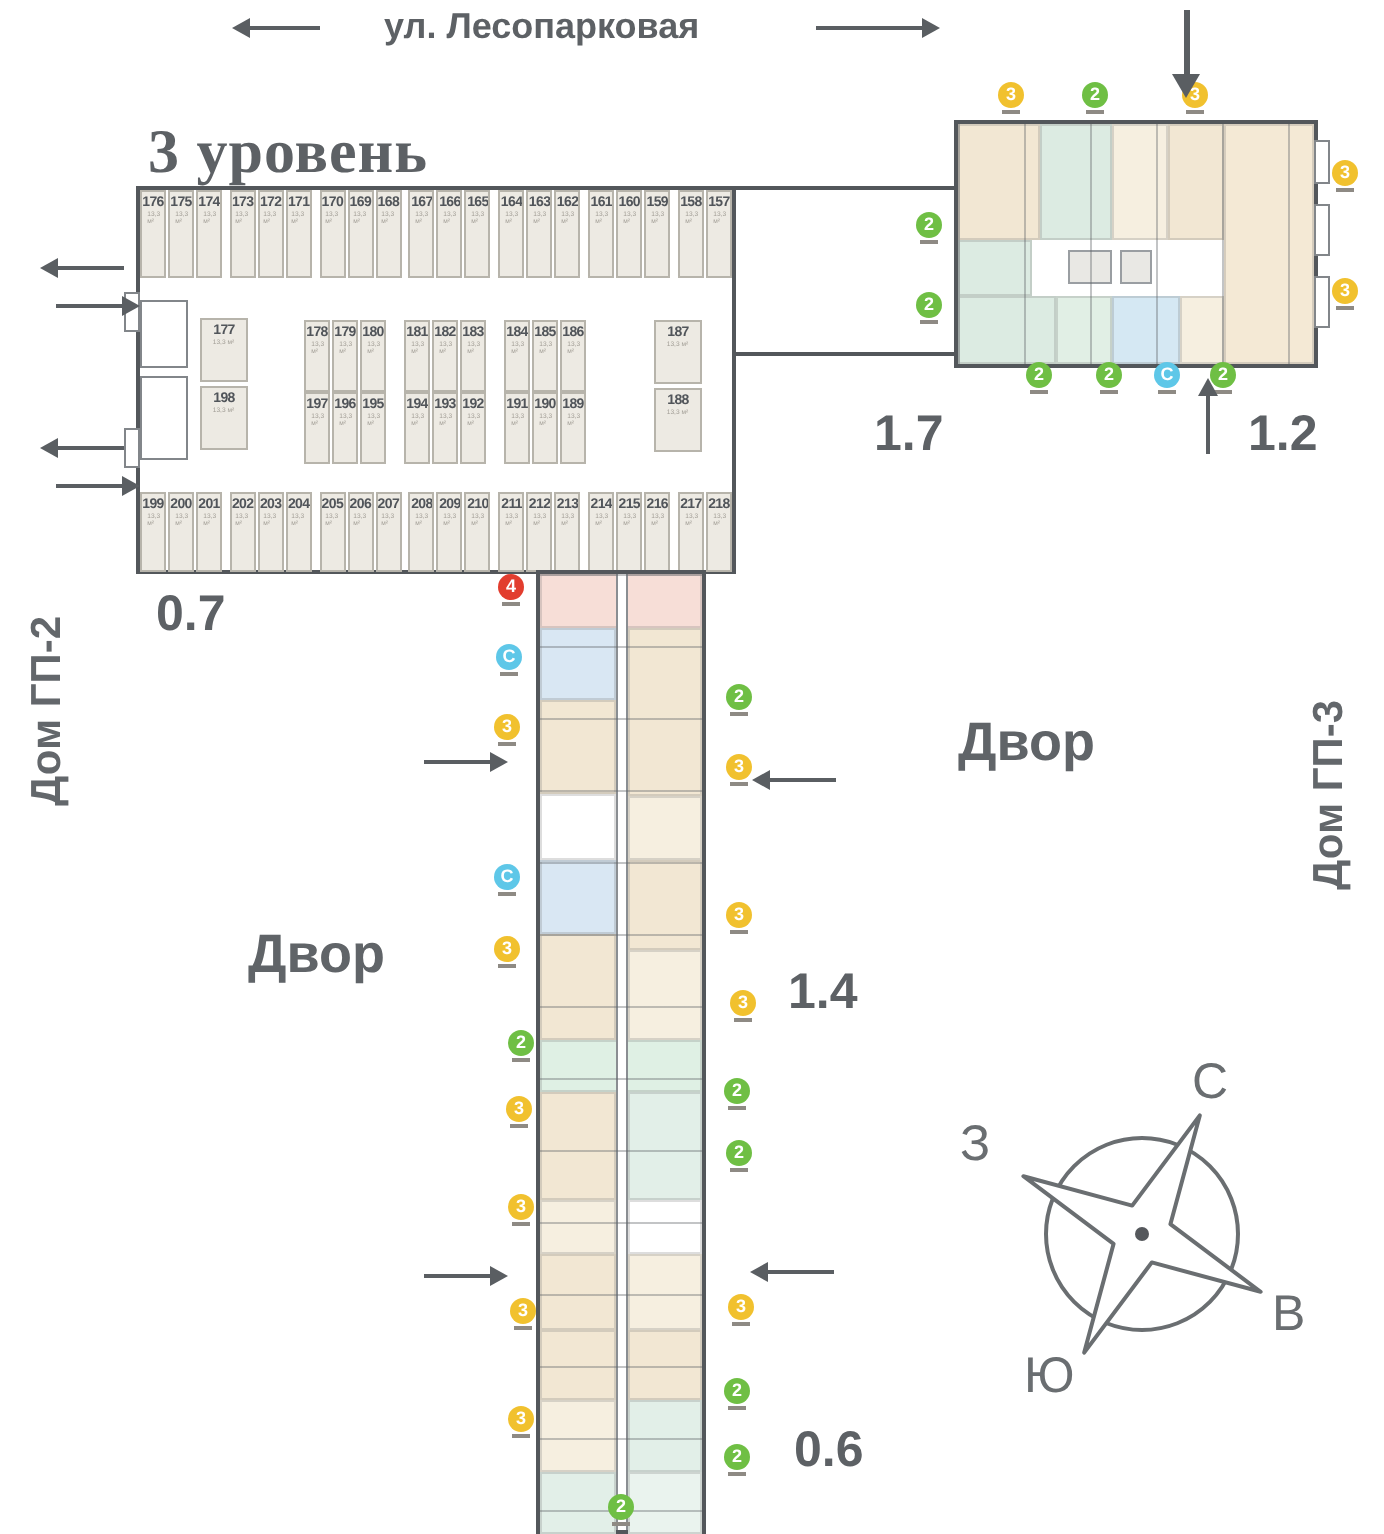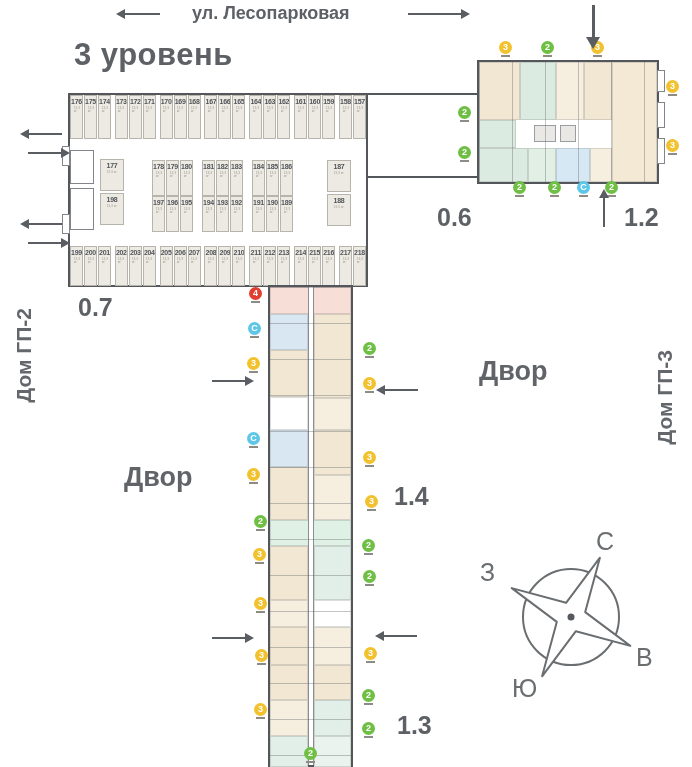--- a/index.html
+++ b/index.html
@@ -53,21 +53,21 @@
   .arr.thick{width:3px;}
   .arr.thick::before{bottom:-11px;left:-6px;border-left:7px solid transparent;
       border-right:7px solid transparent;border-top:12px solid #5a5e62;}
 </style>
 </head>
 <body>
 
 <div class="stage">
 
   <div class="lbl street" style="left:192px;top:3px;text-align:right;">ул. Лесопарковая</div>
-  <div class="lbl title" style="left:74px;top:37px;">3 уровень</div>
+  <div class="lbl title" style="left:74px;top:58px;font-family:Liberation Serif, serif;">3 уровень</div>
 
   <div class="wall-box" style="left:68px;top:93px;width:300px;height:194px;"></div>
   <div class="inner-box" style="left:70px;top:150px;width:24px;height:34px;"></div>
   <div class="inner-box" style="left:70px;top:188px;width:24px;height:42px;"></div>
   <div class="inner-box" style="left:62px;top:146px;width:8px;height:20px;"></div>
   <div class="inner-box" style="left:62px;top:214px;width:8px;height:20px;"></div>
 
   <div class="srow" id="g-top" style="left:70px;top:95px;width:296px;height:44px;">
       <div class="sgroup">
         <div class="stall">
@@ -384,21 +384,21 @@
   <div class="ub" style="left:479px;top:120px;width:37px;height:28px;background:#dcebe2;"></div>
   <div class="ub" style="left:516px;top:120px;width:96px;height:28px;background:#ffffff;border:none;"></div>
   <div class="core" style="left:534px;top:125px;width:22px;height:17px;"></div>
   <div class="core" style="left:560px;top:125px;width:16px;height:17px;"></div>
   <div class="ub" style="left:479px;top:148px;width:49px;height:34px;background:#dcebe2;"></div>
   <div class="ub" style="left:528px;top:148px;width:28px;height:34px;background:#e1efe5;"></div>
   <div class="ub" style="left:556px;top:148px;width:34px;height:34px;background:#d5e8f3;"></div>
   <div class="ub" style="left:590px;top:148px;width:22px;height:34px;background:#f6efe0;"></div>
   <div class="v-stripes" style="left:479px;top:62px;width:178px;height:120px;"></div>
 
-  <div class="lbl bnum" style="left:437px;top:203px;">0.6</div>
+  <div class="lbl bnum" style="left:437px;top:203px;">1.7</div>
   <div class="lbl bnum" style="left:624px;top:203px;">1.2</div>
 
   <div class="wall-box" style="left:268px;top:285px;width:85px;height:482px;"></div>
   <div class="ub" style="left:270px;top:287px;width:81px;height:27px;background:#f7ded7;"></div>
   <div class="ub" style="left:270px;top:314px;width:38px;height:36px;background:#d9e7f3;"></div>
   <div class="ub" style="left:314px;top:314px;width:37px;height:84px;background:#f2e7d3;"></div>
   <div class="ub" style="left:270px;top:350px;width:38px;height:47px;background:#f2e7d3;"></div>
   <div class="ub" style="left:270px;top:397px;width:38px;height:33px;background:#ffffff;"></div>
   <div class="ub" style="left:314px;top:398px;width:37px;height:32px;background:#f6efe0;"></div>
   <div class="ub" style="left:270px;top:430px;width:38px;height:37px;background:#d9e7f3;"></div>
@@ -415,21 +415,21 @@
   <div class="ub" style="left:270px;top:665px;width:38px;height:35px;background:#f2e7d3;"></div>
   <div class="ub" style="left:314px;top:665px;width:37px;height:35px;background:#f2e7d3;"></div>
   <div class="ub" style="left:270px;top:700px;width:38px;height:36px;background:#f6efe0;"></div>
   <div class="ub" style="left:314px;top:700px;width:37px;height:36px;background:#e2efe8;"></div>
   <div class="ub" style="left:270px;top:736px;width:38px;height:31px;background:#e2efe8;"></div>
   <div class="ub" style="left:314px;top:736px;width:37px;height:31px;background:#eaf3ee;"></div>
   <div class="corridor" style="left:308px;top:287px;width:6px;height:478px;"></div>
   <div class="h-stripes" style="left:270px;top:287px;width:81px;height:478px;"></div>
 
   <div class="lbl bnum" style="left:394px;top:482px;">1.4</div>
-  <div class="lbl bnum" style="left:397px;top:711px;">1.3</div>
+  <div class="lbl bnum" style="left:397px;top:711px;">0.6</div>
 
   <div class="lbl dvor" style="left:124px;top:462px;">Двор</div>
   <div class="lbl dvor" style="left:479px;top:356px;">Двор</div>
   <div class="lbl vert" style="left:12px;top:308px;">Дом ГП-2</div>
   <div class="lbl vert" style="left:653px;top:350px;">Дом ГП-3</div>
 
   <svg style="position:absolute;left:471px;top:517px;" width="200" height="200" viewBox="-100 -100 200 200">
     <circle cx="0" cy="0" r="48" fill="none" stroke="#6a6e71" stroke-width="2"></circle>
     <polygon points="28.9,-59.3 14.2,-4.9 59.3,28.9 4.9,14.2 -28.9,59.3 -14.2,4.9 -59.3,-28.9 -4.9,-14.2" fill="#ffffff" stroke="#6a6e71" stroke-width="2" stroke-linejoin="round"></polygon>
     <circle cx="0" cy="0" r="3.5" fill="#55585c"></circle>

